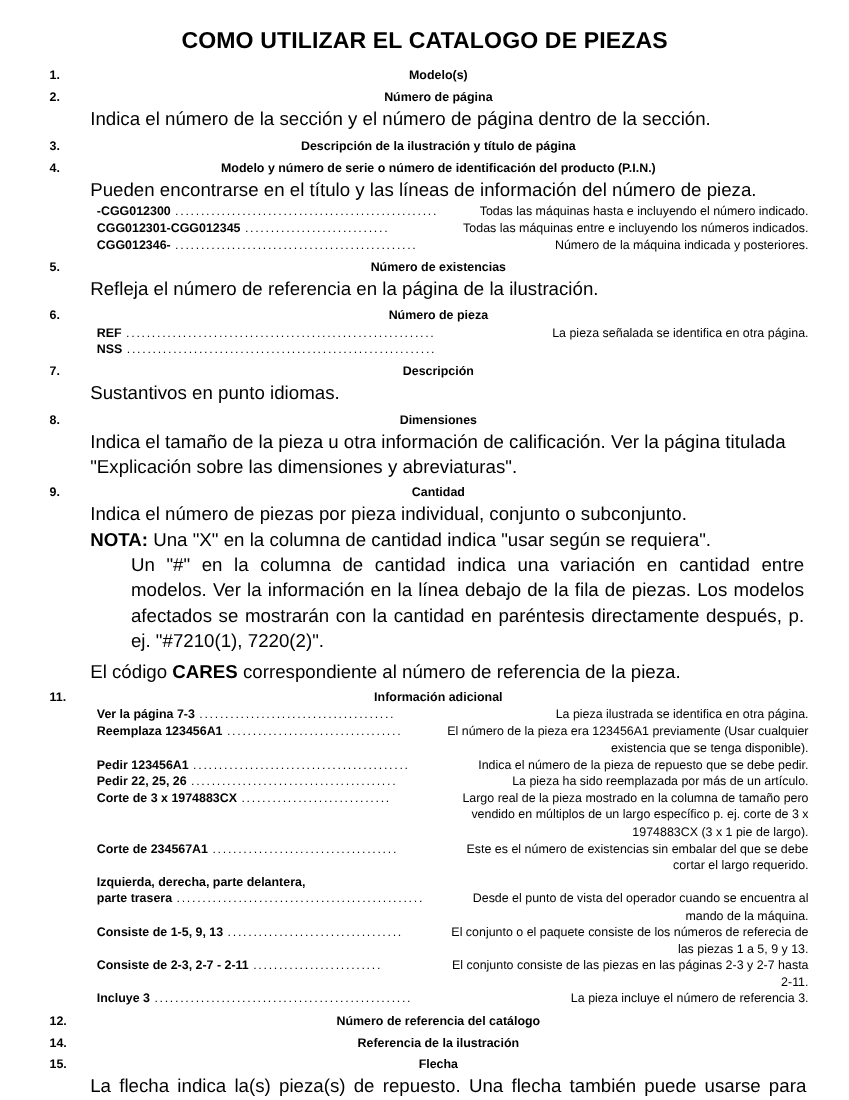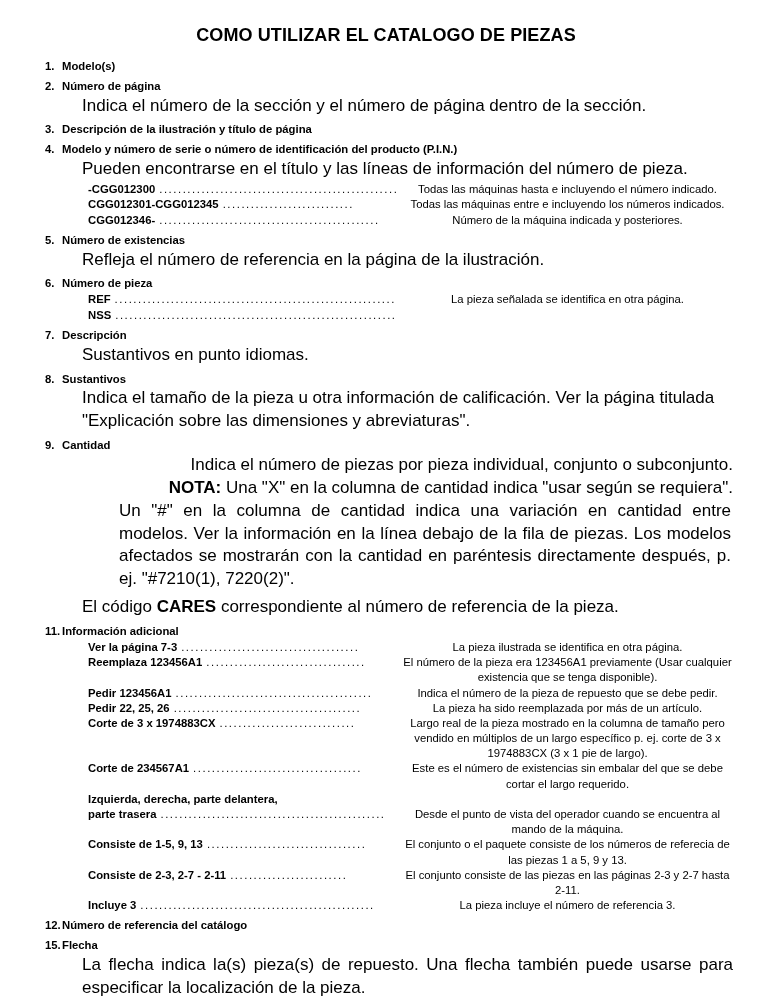--- a/index.html
+++ b/index.html
@@ -17,21 +17,21 @@
   .page {
     position: relative;
     width: 772px;
     height: 1000px;
     overflow: hidden;
     box-sizing: border-box;
     padding: 0 37px 0 37px;
   }
   .doc-title {
     text-align: center;
-    font-size: 18px;
+    font-size: 21px;
     font-weight: bold;
     letter-spacing: 0.1px;
     margin: 26px 0 0 0;
     padding: 0;
     line-height: 1.1;
   }
   .sections {
     margin-top: 13px;
   }
   
@@ -49,39 +49,40 @@
   }
   .sec-num {
     width: 25px;
     flex: 0 0 25px;
     text-align: left;
     padding-left: 8px;
     box-sizing: border-box;
   }
   .sec-label {
     flex: 1 1 auto;
+    text-align: center;
   }
   
   .sec-body {
     font-size: 17px;
     line-height: 1.345;
     margin-left: 45px;
     margin-right: 2px;
     text-align: left;
   }
   .sec-body.justify {
     text-align: justify;
   }
   .sec-body.indent-more {
     margin-left: 82px;
     text-align: justify;
     margin-right: 4px;
   }
   .sec-body b { font-weight: bold; }
-  .tight { margin-bottom: 0; text-align: right; }
+  .tight { margin-bottom: 0; }
 
   
   .defs {
     margin-left: 51px;
     margin-top: 1px;
   }
   .def-row {
     display: flex;
     align-items: flex-start;
     font-size: 11.3px;
@@ -109,21 +110,21 @@
     letter-spacing: 1.55px;
     font-size: 11.3px;
     line-height: 1;
     color: #000;
     padding-right: 5px;
   }
   .def-term.no-leader .leader { visibility: hidden; }
   .def-desc {
     flex: 1 1 auto;
     font-weight: normal;
-    text-align: center;
+    text-align: right;
     padding-left: 1px;
   }
   .def-row.term-only .def-term { flex: 0 0 auto; width: auto; text-align: center; }
 </style>
 </head>
 <body>
 
 <div class="page">
 
   <h1 class="doc-title">COMO UTILIZAR EL CATALOGO DE PIEZAS</h1>
@@ -217,21 +218,21 @@
       <div class="sec-head">
         <span class="sec-num">7.</span>
         <span class="sec-label">Descripción</span>
       </div>
       <div class="sec-body">Sustantivos en punto idiomas.</div>
     </div>
 
     <div class="section">
       <div class="sec-head">
         <span class="sec-num">8.</span>
-        <span class="sec-label">Sustantivos</span>
+        <span class="sec-label">Dimensiones</span>
       </div>
       <div class="sec-body">Indica el tamaño de la pieza u otra información de calificación. Ver la página titulada "Explicación sobre las dimensiones y abreviaturas".</div>
     </div>
 
     <div class="section">
       <div class="sec-head">
         <span class="sec-num">9.</span>
         <span class="sec-label">Cantidad</span>
       </div>
       <div class="sec-body tight">Indica el número de piezas por pieza individual, conjunto o subconjunto.</div>
@@ -330,20 +331,26 @@
     </div>
 
     <div class="section">
       <div class="sec-head">
         <span class="sec-num">12.</span>
         <span class="sec-label">Número de referencia del catálogo</span>
       </div>
     </div>
 
 
+    <div class="section">
+      <div class="sec-head">
+        <span class="sec-num">14.</span>
+        <span class="sec-label">Referencia de la ilustración</span>
+      </div>
+    </div>
 
     <div class="section">
       <div class="sec-head">
         <span class="sec-num">15.</span>
         <span class="sec-label">Flecha</span>
       </div>
       <div class="sec-body justify">La flecha indica la(s) pieza(s) de repuesto. Una flecha también puede usarse para especificar la localización de la pieza.</div>
     </div>
 
   </div>

